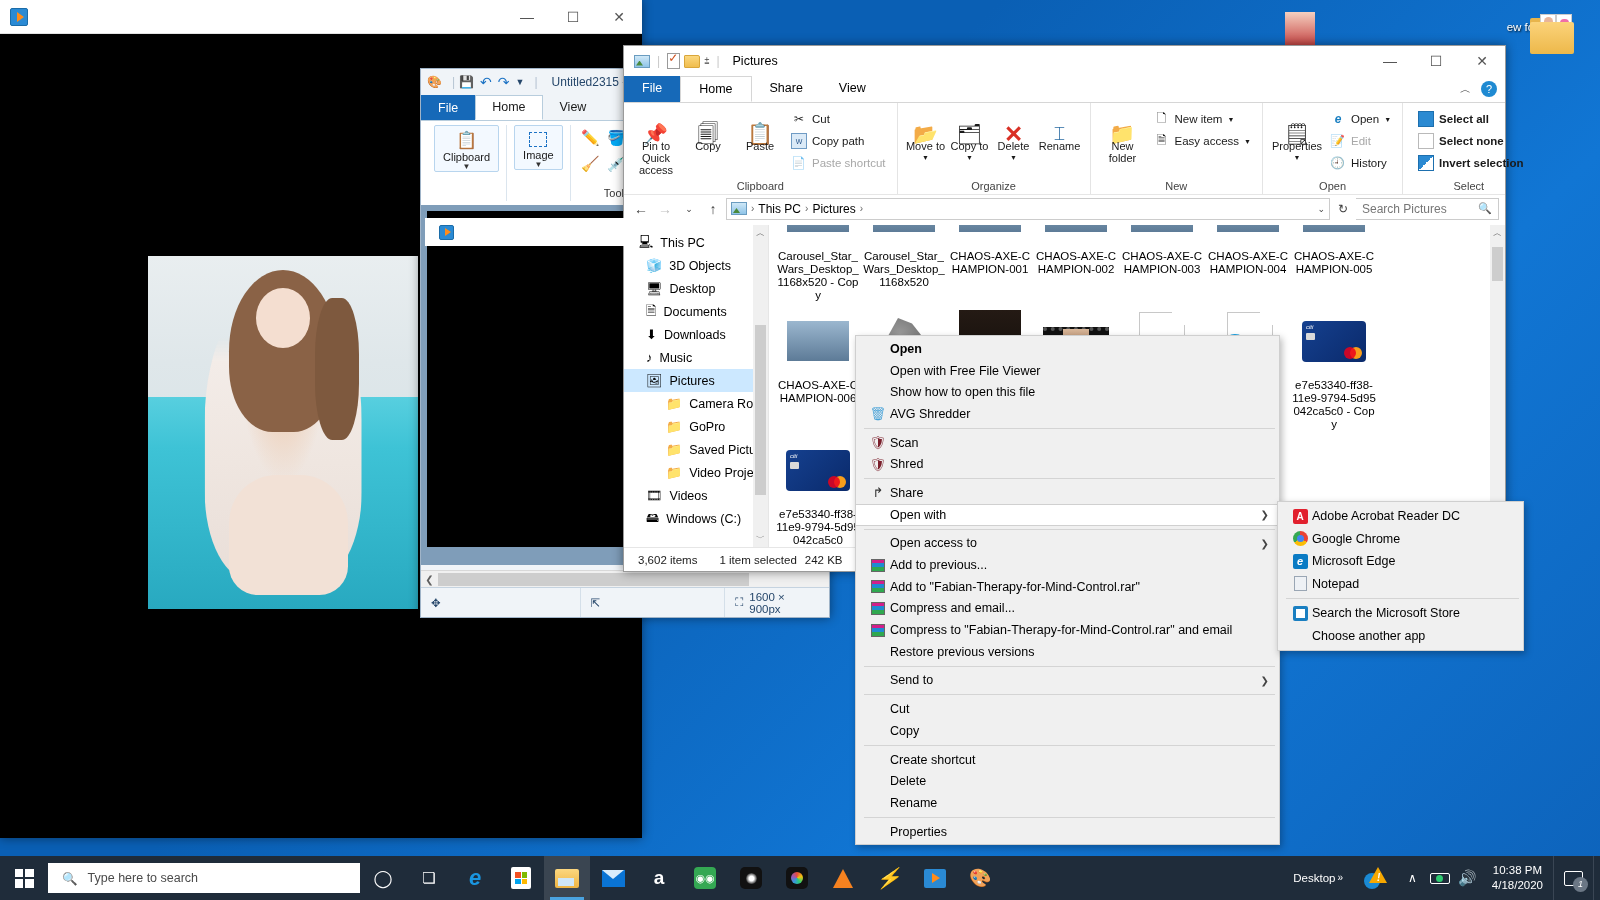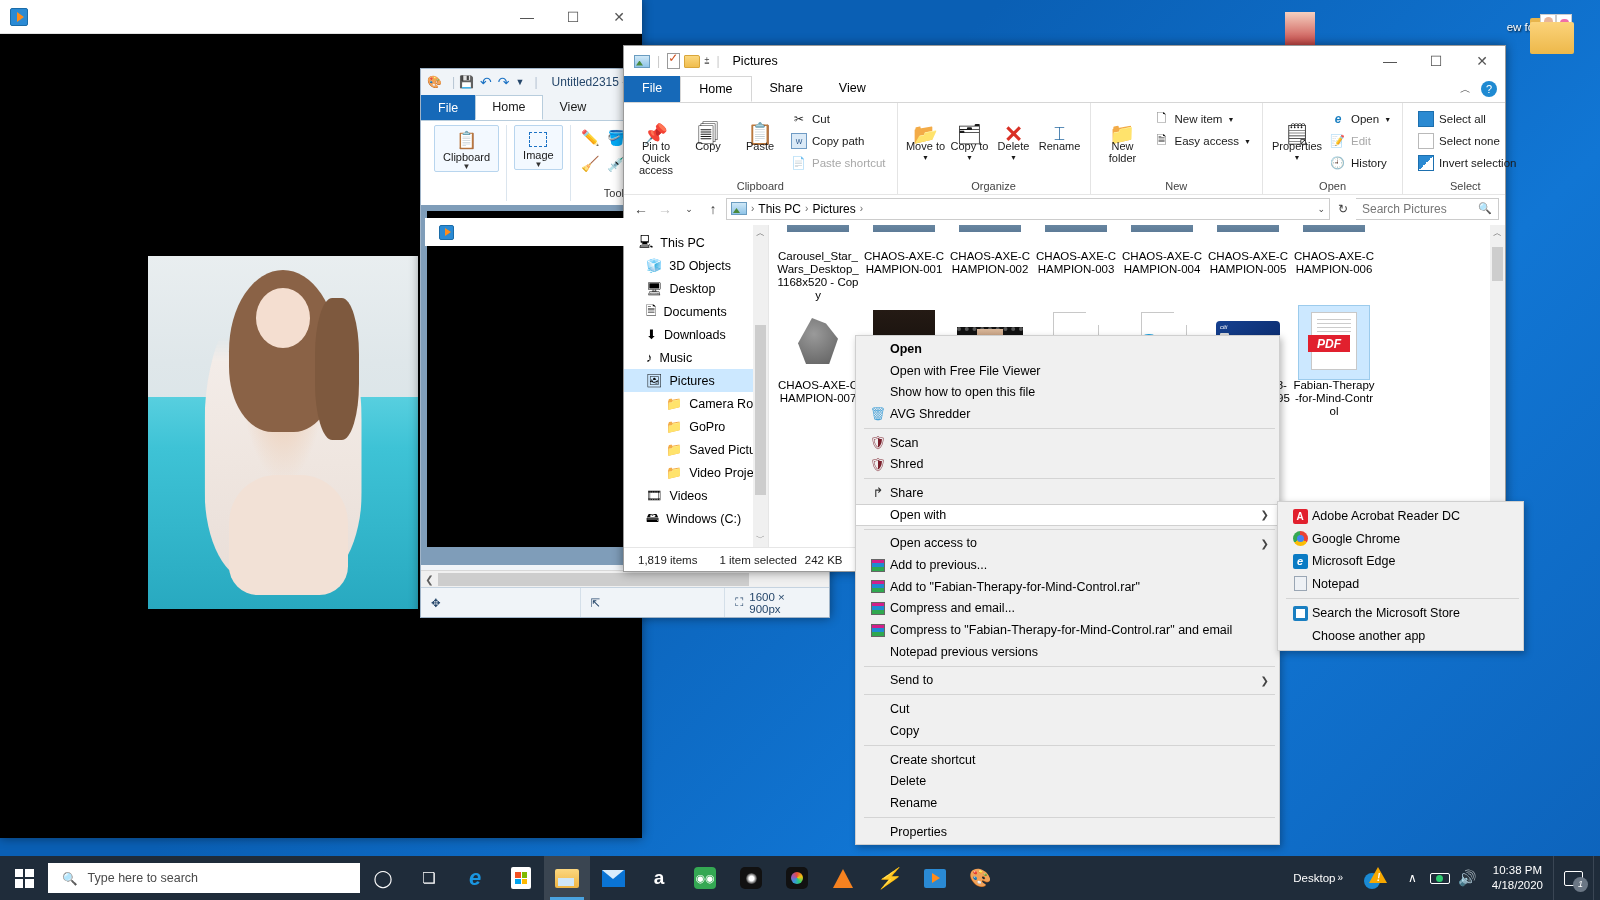--- a/index.html
+++ b/index.html
@@ -541,21 +541,21 @@
             <span class="miniico">🕘</span>
             <span>History</span>
           </div>
         </div>
       </div>
       <div class="glbl">Open</div>
     </div>
 
     <div class="rgroup" style="border-right:none;">
       <div class="row">
-        <div class="smallcol" style="padding-left:4px;">
+        <div class="smallcol" style="padding-left:4px;font-weight:bold;">
           <div class="smallbtn">
             <span class="miniico" style="background:#2b8ad2;border:1px solid #1d6fae;"></span>
             <span>Select all</span>
           </div>
           <div class="smallbtn">
             <span class="miniico" style="border:1px solid #b9b9b9;"></span>
             <span>Select none</span>
           </div>
           <div class="smallbtn">
             <span class="miniico" style="background:linear-gradient(135deg,#2b8ad2 50%,#fff 50%);border:1px solid #1d6fae;"></span>
@@ -662,20 +662,28 @@
               </div>
             </div>
             <div class="file-label">Carousel_Star_Wars_Desktop_1168x520 - Copy</div>
           </div>
           <div class="file-cell">
             <div class="thumb-wrap file-thumb-wrap">
               <div class="file-thumb">
                 <div style="width:62px;height:40px;background:linear-gradient(180deg,#9bb7cf,#5d7b97);"></div>
               </div>
             </div>
+            <div class="file-label">Carousel_Star_Wars_Desktop_1168x520</div>
+          </div>
+          <div class="file-cell">
+            <div class="thumb-wrap file-thumb-wrap">
+              <div class="file-thumb">
+                <div style="width:62px;height:40px;background:linear-gradient(180deg,#9bb7cf,#5d7b97);"></div>
+              </div>
+            </div>
             <div class="file-label">CHAOS-AXE-CHAMPION-001</div>
           </div>
           <div class="file-cell">
             <div class="thumb-wrap file-thumb-wrap">
               <div class="file-thumb">
                 <div style="width:62px;height:40px;background:linear-gradient(180deg,#9bb7cf,#5d7b97);"></div>
               </div>
             </div>
             <div class="file-label">CHAOS-AXE-CHAMPION-002</div>
           </div>
@@ -762,20 +770,33 @@
             <div class="thumb-wrap file-thumb-wrap">
               <div class="file-thumb">
                 <div style="width:64px;height:41px;border-radius:4px;background:linear-gradient(135deg,#15408f,#0a2a6b);position:relative;">
                   <i style="position:absolute;left:4px;top:3px;color:#fff;font-size:6px;">citi</i>
                   <i style="position:absolute;left:4px;top:12px;width:9px;height:7px;background:#d9d9d9;border-radius:1px;"></i>
                   <i style="position:absolute;right:4px;bottom:3px;width:12px;height:12px;border-radius:50%;background:#f79e1b;"></i>
                   <i style="position:absolute;right:10px;bottom:3px;width:12px;height:12px;border-radius:50%;background:#eb001b;opacity:.85;"></i>
                 </div>
               </div>
             </div>
+            <div class="file-label">e7e53340-ff38-11e9-9794-5d95042ca5c0 - Copy</div>
+          </div>
+          <div class="file-cell">
+            <div class="thumb-wrap file-thumb-wrap">
+              <div class="file-thumb">
+                <div style="width:64px;height:41px;border-radius:4px;background:linear-gradient(135deg,#15408f,#0a2a6b);position:relative;">
+                  <i style="position:absolute;left:4px;top:3px;color:#fff;font-size:6px;">citi</i>
+                  <i style="position:absolute;left:4px;top:12px;width:9px;height:7px;background:#d9d9d9;border-radius:1px;"></i>
+                  <i style="position:absolute;right:4px;bottom:3px;width:12px;height:12px;border-radius:50%;background:#f79e1b;"></i>
+                  <i style="position:absolute;right:10px;bottom:3px;width:12px;height:12px;border-radius:50%;background:#eb001b;opacity:.85;"></i>
+                </div>
+              </div>
+            </div>
             <div class="file-label">e7e53340-ff38-11e9-9794-5d95042ca5c0</div>
           </div>
           <div class="file-cell sel">
             <div class="thumb-wrap file-thumb-wrap" style="background: rgb(204, 232, 255); outline: rgb(156, 203, 236) solid 1px;">
               <div class="file-thumb">
                 <div style="position:relative;width:46px;height:58px;background:#fff;border:1px solid #c8c8c8;">
                   <i style="position:absolute;left:5px;top:6px;right:5px;height:1px;background:#ccc;box-shadow:0 4px #ccc,0 8px #ccc,0 12px #ccc;"></i>
                   <i style="position:absolute;left:-4px;top:22px;width:42px;height:17px;background:#e1202e;color:#fff;font-size:12px;font-weight:bold;display:flex;align-items:center;justify-content:center;">PDF</i>
                 </div>
               </div>
@@ -785,21 +806,21 @@
         </div>
       <div id="exp-vscroll">
         <div class="ar">︿</div>
         <div class="thumb"></div>
         <div class="ar" style="position:absolute;bottom:2px;width:15px;">﹀</div>
       </div>
     </div>
   </div>
 
   <div id="exp-status">
-    <span>1,819 items</span>
+    <span>3,602 items</span>
     <span style="display:flex;gap:8px;">
       <span>1 item selected</span>
       <span>242 KB</span>
     </span>
   </div>
 </div>
 
 <div id="ctx">
     <div class="ctxitem bold">
       <span class="ic"></span>
@@ -869,21 +890,21 @@
       <span class="tx">Compress and email...</span>
     </div>
     <div class="ctxitem">
       <span class="ic">
         <span style="display:inline-block;width:14px;height:13px;background:linear-gradient(180deg,#d21f8a 0 30%,#1f8ad2 30% 62%,#2fa84f 62% 100%);border:1px solid #666;"></span>
       </span>
       <span class="tx">Compress to "Fabian-Therapy-for-Mind-Control.rar" and email</span>
     </div>
     <div class="ctxitem">
       <span class="ic"></span>
-      <span class="tx">Notepad previous versions</span>
+      <span class="tx">Restore previous versions</span>
     </div>
     <div class="ctxsep"></div>
     <div class="ctxitem">
       <span class="ic"></span>
       <span class="tx">Send to</span>
       <span class="arw">❯</span>
     </div>
     <div class="ctxsep"></div>
     <div class="ctxitem">
       <span class="ic"></span>

